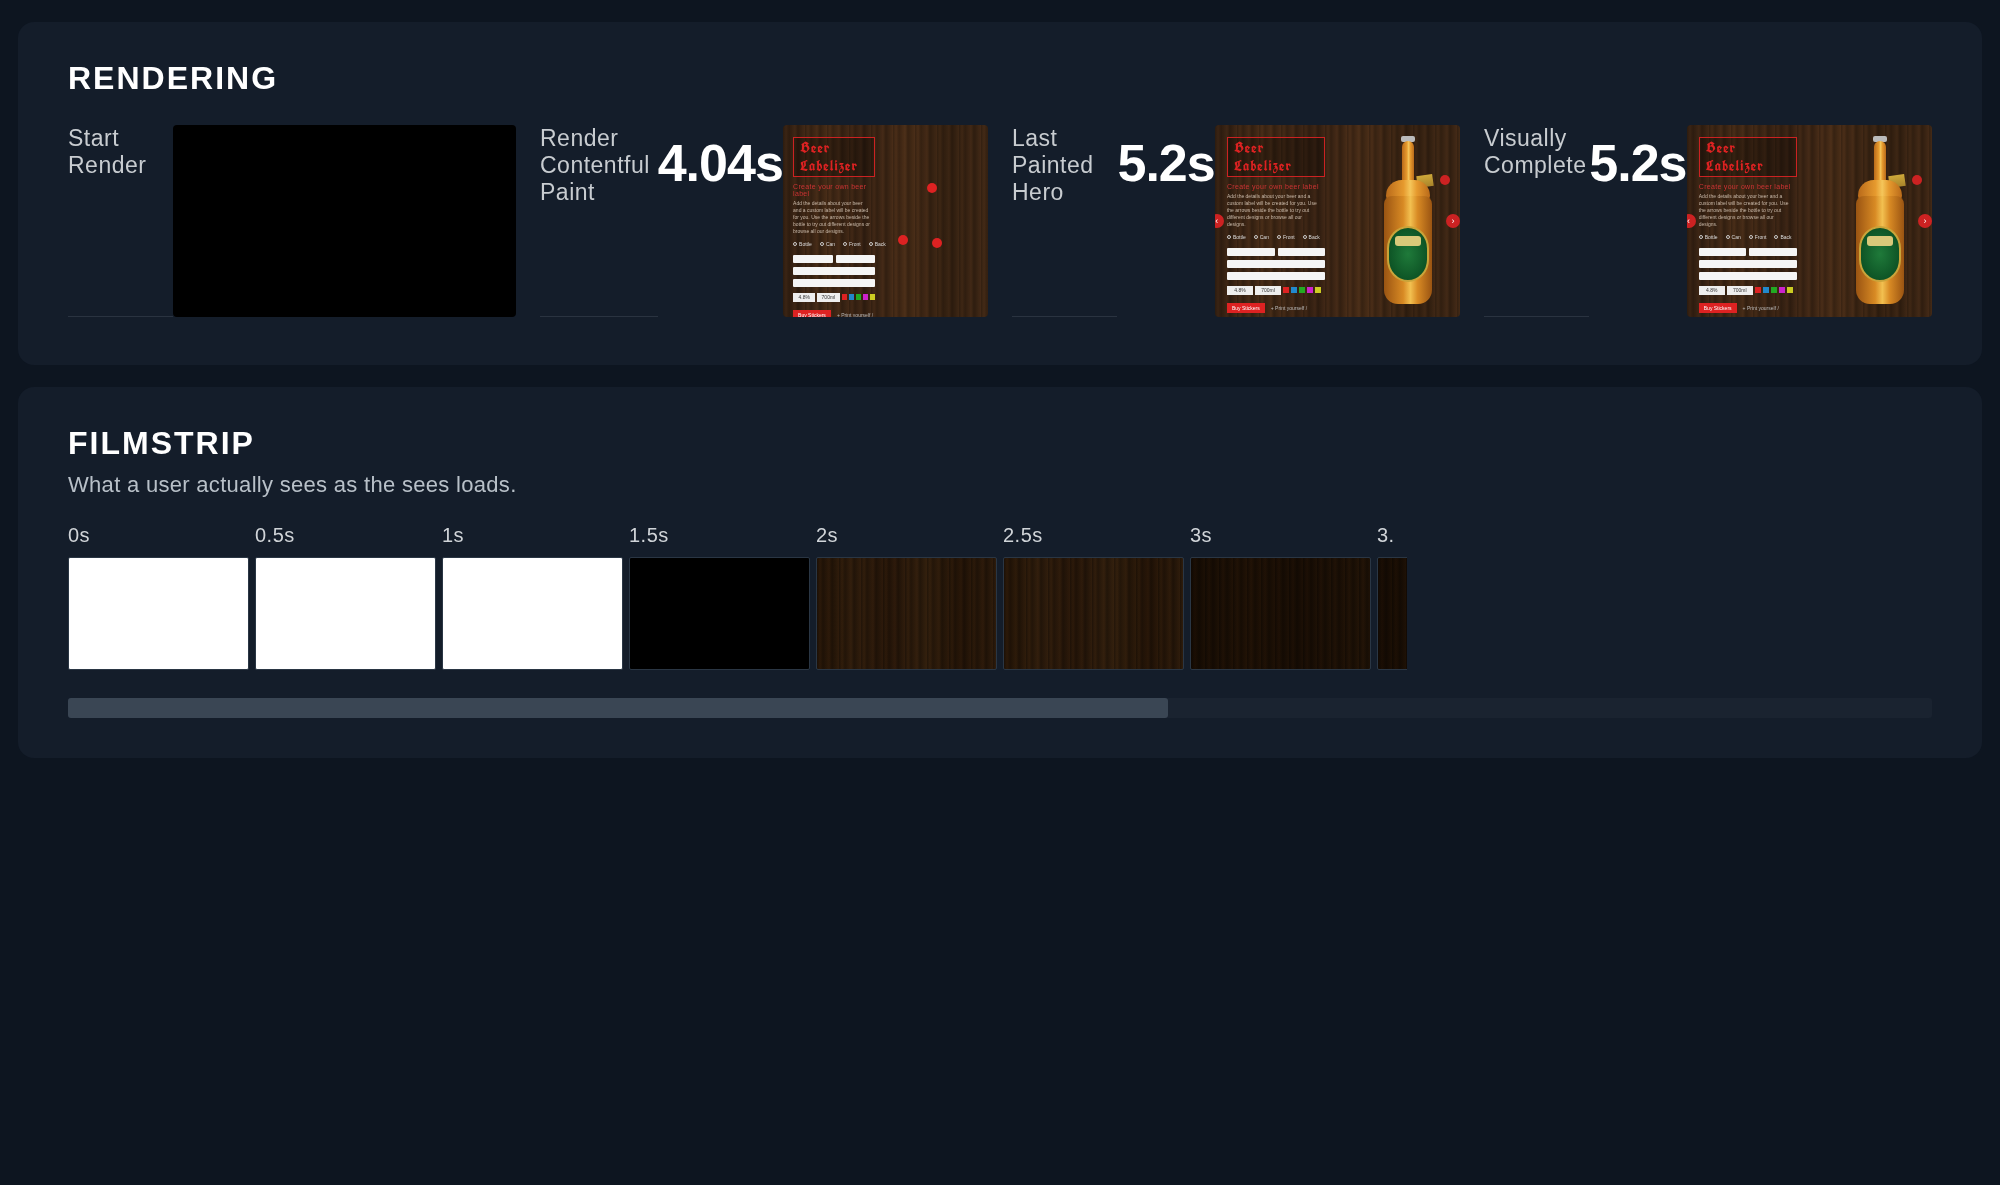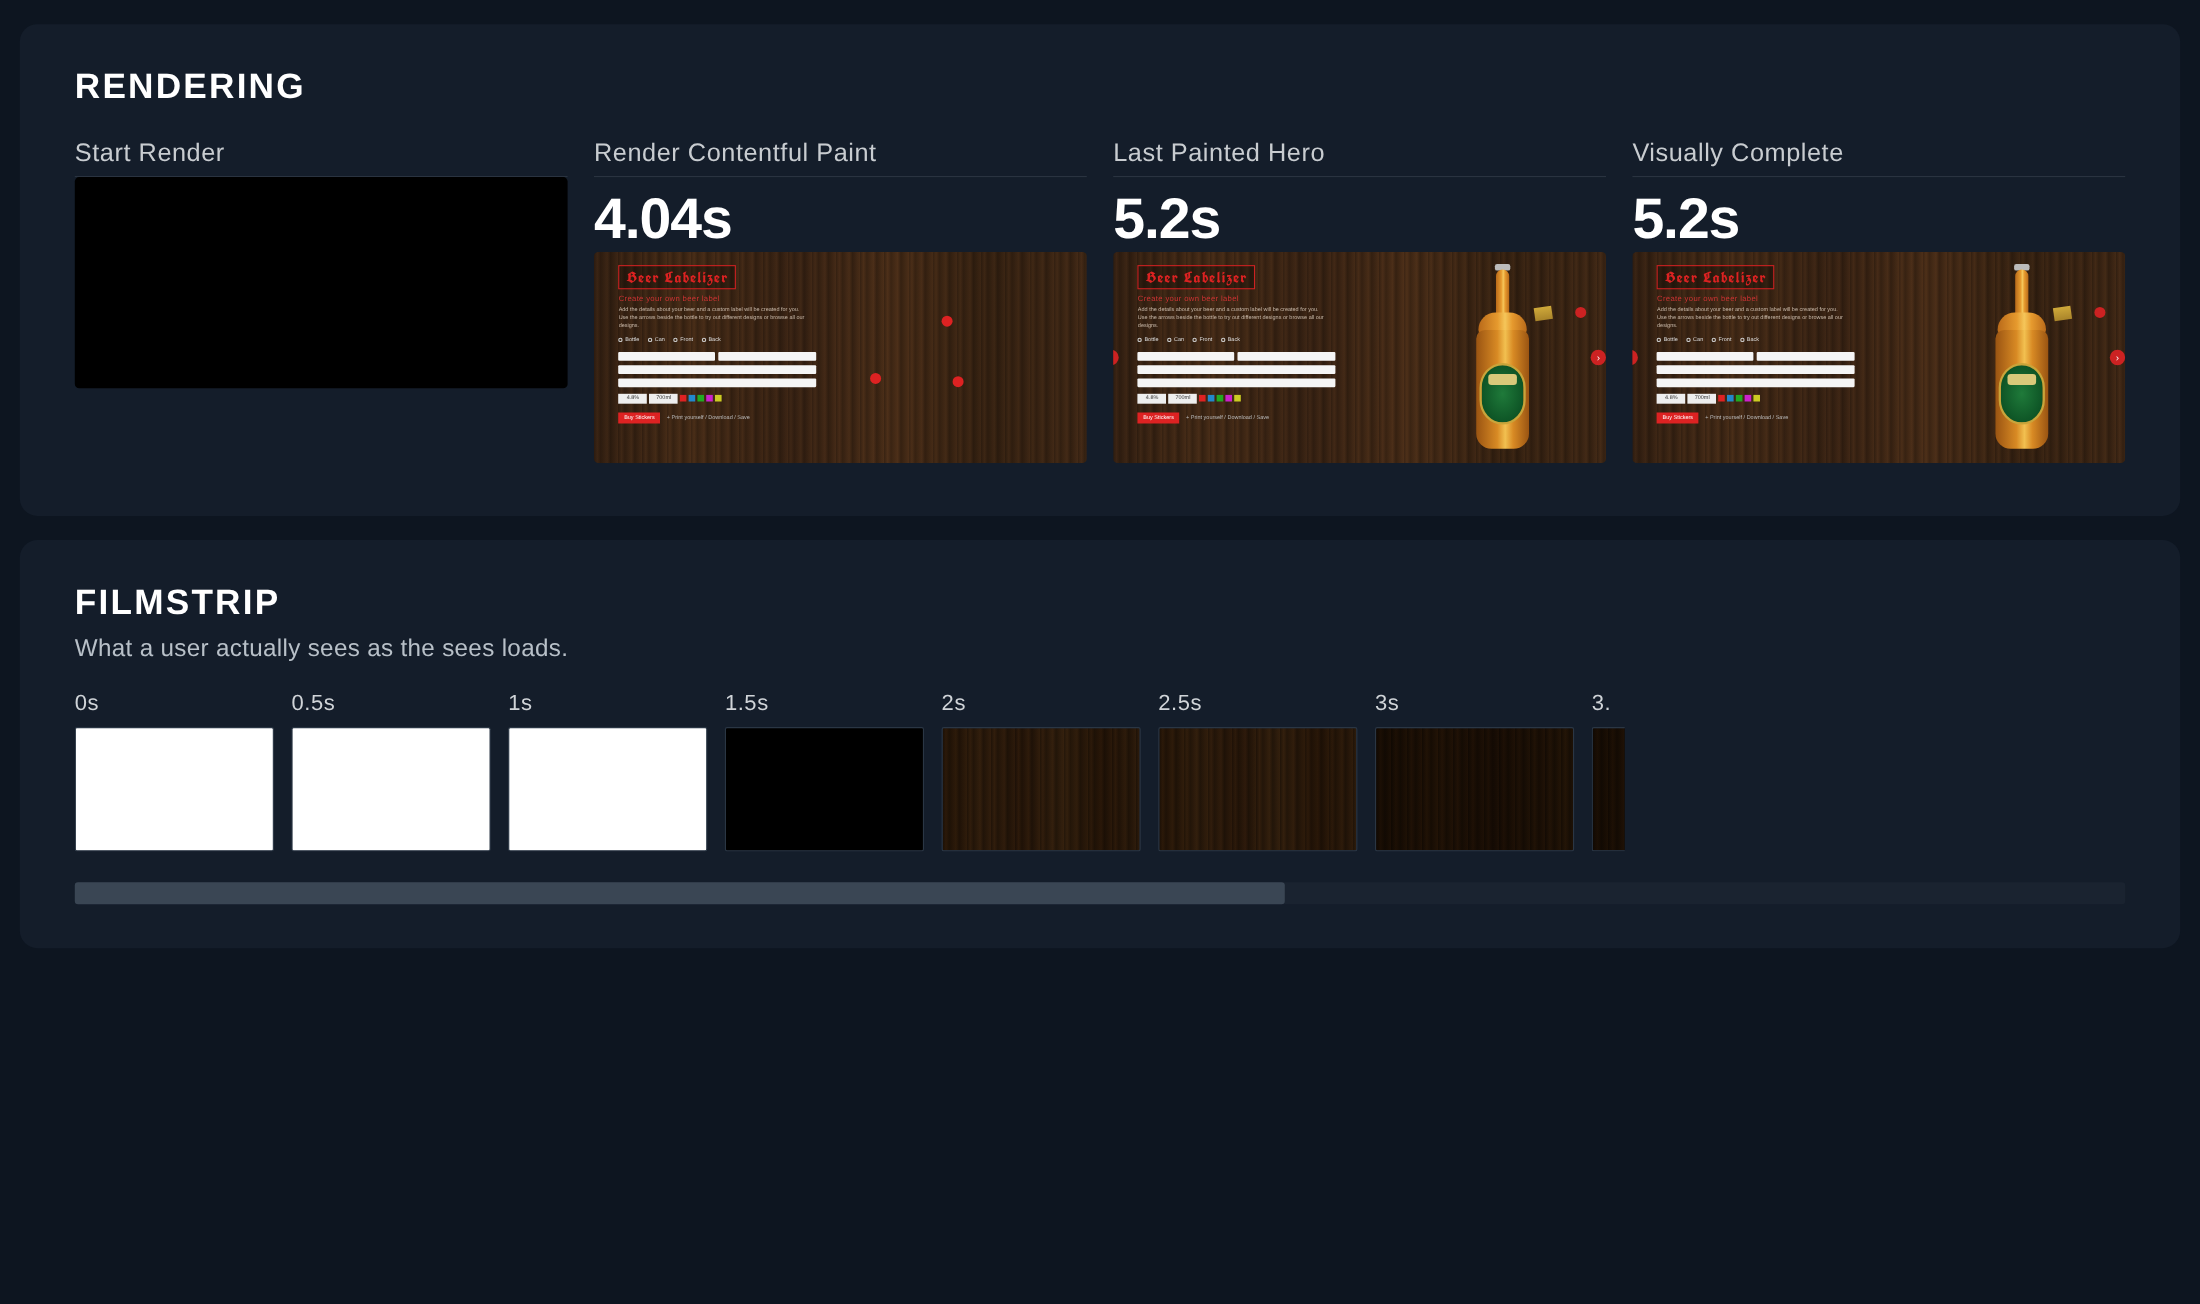--- a/index.html
+++ b/index.html
@@ -31,21 +31,21 @@
     margin-bottom: 26px;
     letter-spacing: 0.3px;
   }
   .metrics-row {
     display: flex;
     gap: 24px;
   }
   .metric {
     flex: 1;
     display: flex;
-    flex-direction: column;
+    flex-direction: row;
   }
   .metric-label {
     font-size: 23px;
     color: #c8ccd0;
     padding-bottom: 8px;
     border-bottom: 1px solid #2a3340;
     letter-spacing: 0.5px;
   }
   .metric-value {
     font-size: 52px;
@@ -125,21 +125,21 @@
   .search-ico{position:absolute;top:26%;right:4%;width:10px;height:10px;border-radius:50%;background:#c22;}
   .ribbon{position:absolute;top:26%;right:11%;width:16px;height:12px;background:linear-gradient(#cfa93a,#a9842a);transform:rotate(-8deg);}
 
   
   .filmstrip-viewport{
     overflow-x:hidden;
     position:relative;
   }
   .filmstrip-row{
     display:flex;
-    gap:16px;
+    gap:6px;
     width:max-content;
   }
   .frame-col{
     width:181px;
     flex:0 0 auto;
   }
   .frame-time{
     font-size:20px;
     color:#d0d4d8;
     margin-bottom:10px;

